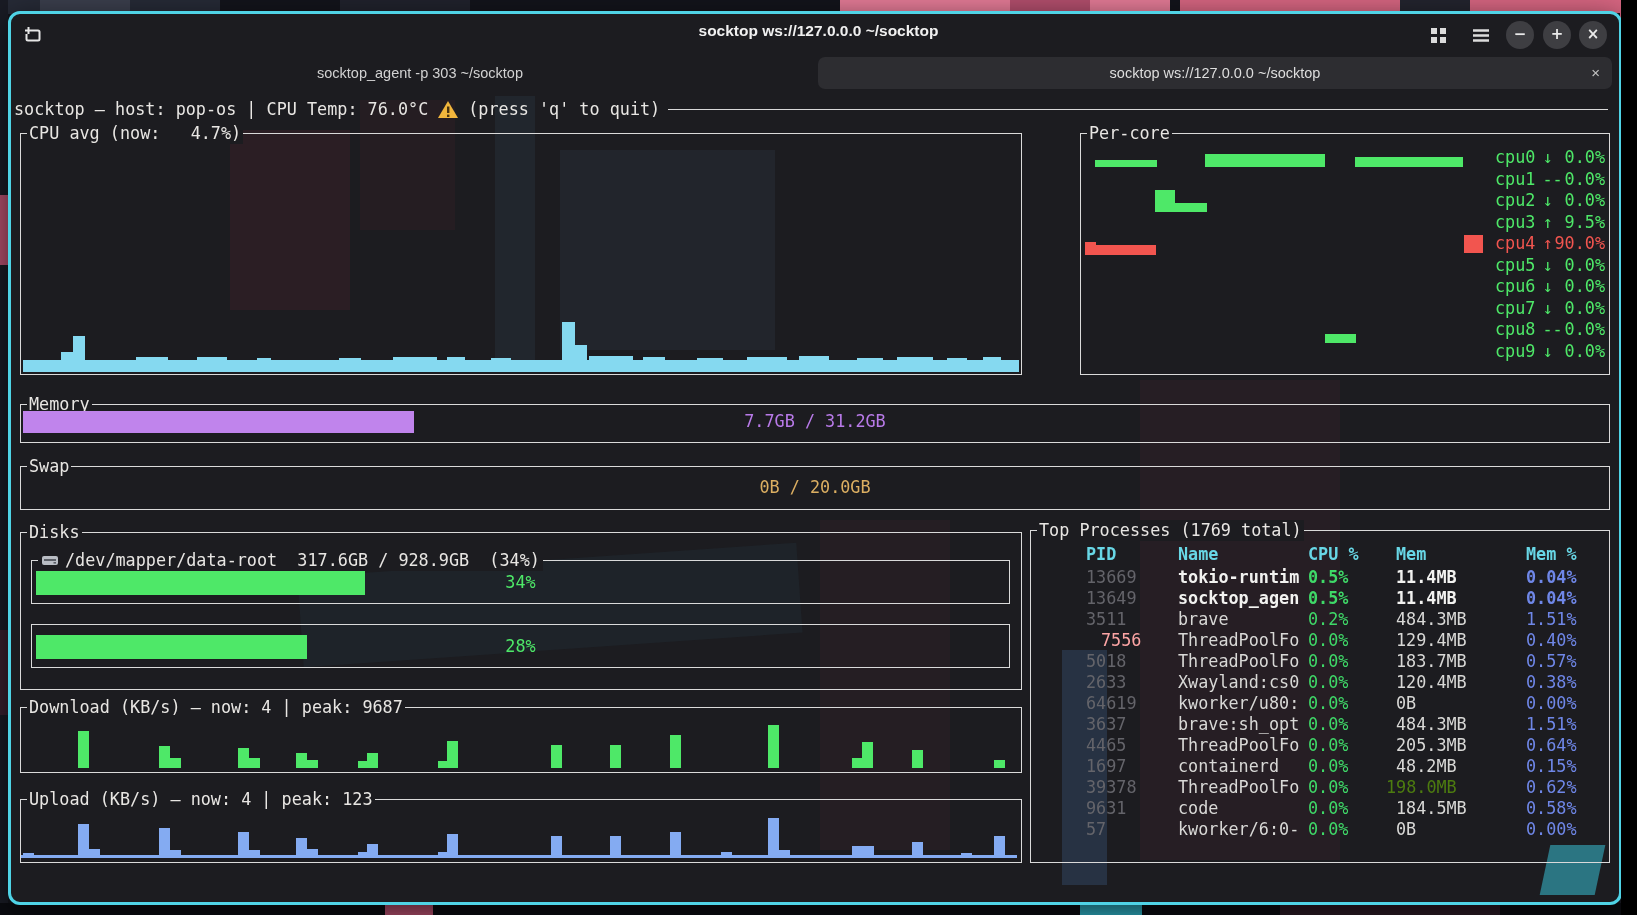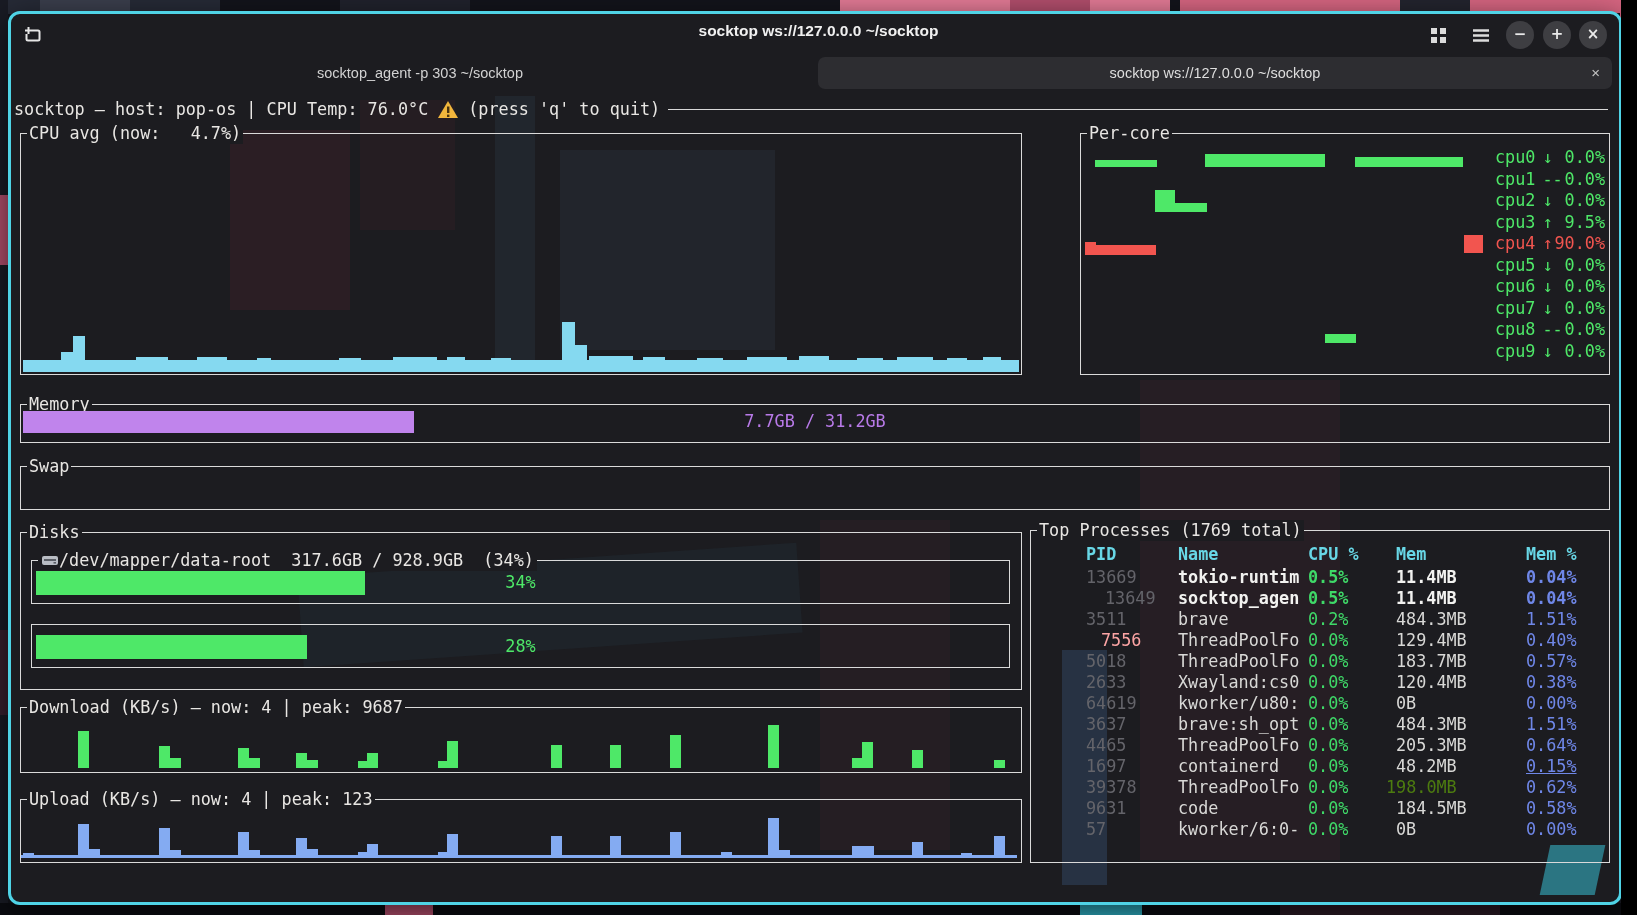--- a/index.html
+++ b/index.html
@@ -32,21 +32,21 @@
   .bar{position:absolute;}
   .corerow{position:absolute;left:1464px;width:141px;height:21px;display:flex;align-items:center;}
   .corerow .mk{width:19px;height:18px;margin-right:4px;}
   .corerow .nm{font-size:16.8px;margin-left:8px;}
   .corerow .tr{font-size:16.8px;margin-left:7px;}
   .corerow .vl{font-size:16.8px;margin-left:auto;}
   .pcell{position:absolute;font-size:16.8px;line-height:21px;white-space:pre;}
   .bold{font-weight:bold;}
   .subpanel{position:absolute;border:1px solid #dadada;}
   .subtitle{position:absolute;top:-11px;left:6px;background:#1c1c20;padding:0 3px;display:flex;
-            align-items:center;font-size:16.8px;line-height:21px;color:#e8e6e3;white-space:pre;}
+            align-items:center;gap:6px;font-size:16.8px;line-height:21px;color:#e8e6e3;white-space:pre;}
 </style>
 </head>
 <body>
 
 <div class="stage">
 
   <div>
     <div class="shape" style="left:0;top:0;width:220px;height:14px;background:#262a36;"></div>
     <div class="shape" style="left:40px;top:0;width:90px;height:14px;background:#3a3e4c;"></div>
     <div class="shape" style="left:340px;top:0;width:130px;height:13px;background:#20222c;"></div>
@@ -180,20 +180,21 @@
     </div>
 
   <div class="panel" style="left:20px;top:404px;width:1588px;height:37px;">
     <span class="ptitle">Memory</span>
     <div id="memBar" class="bar" style="left: 2px; top: 6px; height: 22px; background: rgb(192, 132, 236); width: 391px;"></div>
     <div class="centerline mono" style="top:6px;color:#b87ae8;">7.7GB / 31.2GB</div>
   </div>
 
   <div class="panel" style="left:20px;top:466px;width:1588px;height:42px;">
     <span class="ptitle">Swap</span>
+    <div class="centerline mono" style="top:10px;color:#dcaf62;">0B / 20.0GB</div>
   </div>
 
   <div class="panel" style="left:20px;top:532px;width:1000px;height:156px;">
     <span class="ptitle">Disks</span>
 
     <div class="subpanel" style="left:10px;top:27px;width:977px;height:42px;">
       <span class="subtitle">
         <svg width="18" height="15" viewBox="0 0 18 15">
           <rect x="1" y="3" width="16" height="9" rx="2" fill="#b9bdc4"></rect>
           <rect x="3" y="6" width="12" height="2" fill="#5a5e66"></rect>
@@ -274,21 +275,21 @@
         <div class="pcell" style="left: 277px; top: 13px; color: rgb(104, 215, 230); font-weight: bold; position: absolute;">CPU %</div>
         <div class="pcell" style="left: 365px; top: 13px; color: rgb(104, 215, 230); font-weight: bold; position: absolute;">Mem</div>
         <div class="pcell" style="left: 495px; top: 13px; color: rgb(104, 215, 230); font-weight: bold; position: absolute;">Mem %</div>
       </div>
     <div id="procRows">
         <div class="pcell" style="left: 55px; top: 36px; color: rgb(100, 100, 106); position: absolute;">13669</div>
         <div class="pcell bold" style="left: 147px; top: 36px; color: rgb(242, 242, 240); position: absolute;">tokio-runtim</div>
         <div class="pcell bold" style="left: 277px; top: 36px; color: rgb(63, 217, 104); position: absolute;">0.5%</div>
         <div class="pcell bold" style="left: 365px; top: 36px; color: rgb(242, 242, 240); position: absolute;">11.4MB</div>
         <div class="pcell bold" style="left: 495px; top: 36px; color: rgb(111, 135, 232); position: absolute;">0.04%</div>
-        <div class="pcell" style="left: 55px; top: 57px; color: rgb(100, 100, 106); position: absolute; margin-left: 19px;">13649</div>
+        <div class="pcell" style="left: 55px; top: 57px; color: rgb(100, 100, 106); position: absolute;">13649</div>
         <div class="pcell bold" style="left: 147px; top: 57px; color: rgb(242, 242, 240); position: absolute;">socktop_agen</div>
         <div class="pcell bold" style="left: 277px; top: 57px; color: rgb(63, 217, 104); position: absolute;">0.5%</div>
         <div class="pcell bold" style="left: 365px; top: 57px; color: rgb(242, 242, 240); position: absolute;">11.4MB</div>
         <div class="pcell bold" style="left: 495px; top: 57px; color: rgb(111, 135, 232); position: absolute;">0.04%</div>
         <div class="pcell" style="left: 55px; top: 78px; color: rgb(100, 100, 106); position: absolute;">3511</div>
         <div class="pcell" style="left: 147px; top: 78px; color: rgb(216, 216, 214); position: absolute;">brave</div>
         <div class="pcell" style="left: 277px; top: 78px; color: rgb(63, 217, 104); position: absolute;">0.2%</div>
         <div class="pcell" style="left: 365px; top: 78px; color: rgb(216, 216, 214); position: absolute;">484.3MB</div>
         <div class="pcell" style="left: 495px; top: 78px; color: rgb(111, 135, 232); position: absolute;">1.51%</div>
         <div class="pcell" style="left: 70px; top: 99px; color: #fca5a5; position: absolute;">7556</div>
@@ -318,21 +319,21 @@
         <div class="pcell" style="left: 495px; top: 183px; color: rgb(111, 135, 232); position: absolute;">1.51%</div>
         <div class="pcell" style="left: 55px; top: 204px; color: rgb(100, 100, 106); position: absolute;">4465</div>
         <div class="pcell" style="left: 147px; top: 204px; color: rgb(216, 216, 214); position: absolute;">ThreadPoolFo</div>
         <div class="pcell" style="left: 277px; top: 204px; color: rgb(63, 217, 104); position: absolute;">0.0%</div>
         <div class="pcell" style="left: 365px; top: 204px; color: rgb(216, 216, 214); position: absolute;">205.3MB</div>
         <div class="pcell" style="left: 495px; top: 204px; color: rgb(111, 135, 232); position: absolute;">0.64%</div>
         <div class="pcell" style="left: 55px; top: 225px; color: rgb(100, 100, 106); position: absolute;">1697</div>
         <div class="pcell" style="left: 147px; top: 225px; color: rgb(216, 216, 214); position: absolute;">containerd</div>
         <div class="pcell" style="left: 277px; top: 225px; color: rgb(63, 217, 104); position: absolute;">0.0%</div>
         <div class="pcell" style="left: 365px; top: 225px; color: rgb(216, 216, 214); position: absolute;">48.2MB</div>
-        <div class="pcell" style="left: 495px; top: 225px; color: rgb(111, 135, 232); position: absolute; text-decoration: underline;">0.15%</div>
+        <div class="pcell" style="left: 495px; top: 225px; color: rgb(111, 135, 232); position: absolute;">0.15%</div>
         <div class="pcell" style="left: 55px; top: 246px; color: rgb(100, 100, 106); position: absolute;">39378</div>
         <div class="pcell" style="left: 147px; top: 246px; color: rgb(216, 216, 214); position: absolute;">ThreadPoolFo</div>
         <div class="pcell" style="left: 277px; top: 246px; color: rgb(63, 217, 104); position: absolute;">0.0%</div>
         <div class="pcell" style="left: 355px; top: 246px; color: #4d7c0f; position: absolute;">198.0MB</div>
         <div class="pcell" style="left: 495px; top: 246px; color: rgb(111, 135, 232); position: absolute;">0.62%</div>
         <div class="pcell" style="left: 55px; top: 267px; color: rgb(100, 100, 106); position: absolute;">9631</div>
         <div class="pcell" style="left: 147px; top: 267px; color: rgb(216, 216, 214); position: absolute;">code</div>
         <div class="pcell" style="left: 277px; top: 267px; color: rgb(63, 217, 104); position: absolute;">0.0%</div>
         <div class="pcell" style="left: 365px; top: 267px; color: rgb(216, 216, 214); position: absolute;">184.5MB</div>
         <div class="pcell" style="left: 495px; top: 267px; color: rgb(111, 135, 232); position: absolute;">0.58%</div>

